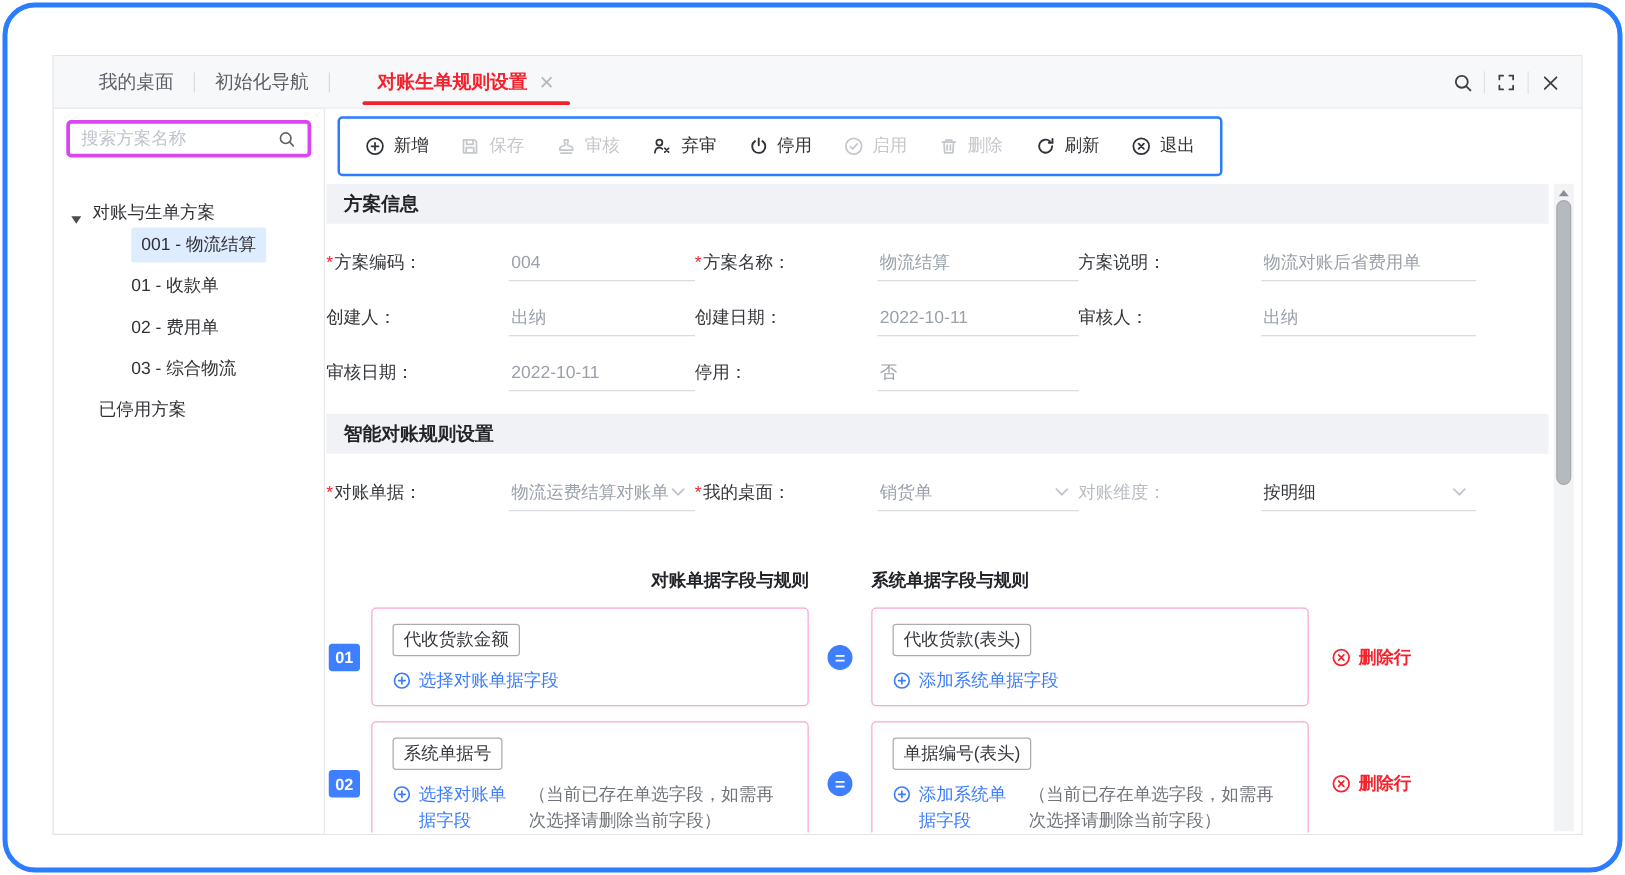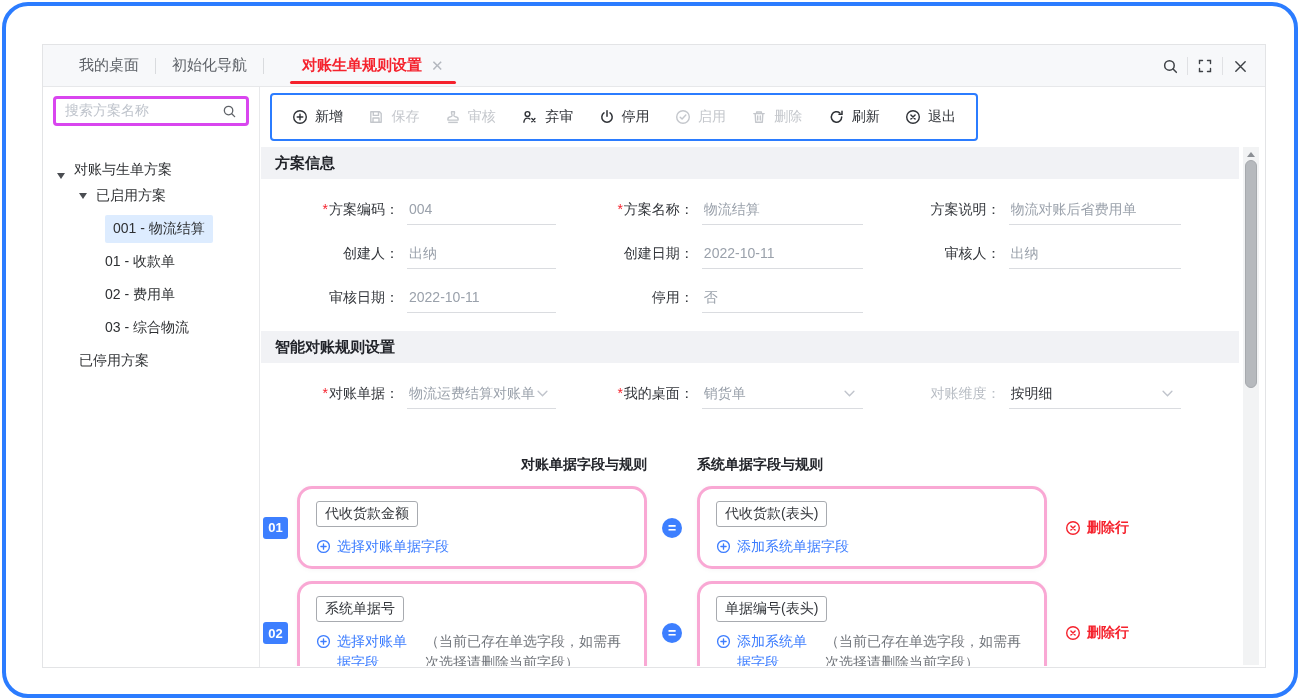--- a/index.html
+++ b/index.html
@@ -50,39 +50,39 @@
   .tbtn svg { display:block; }
 
   
   .content { position:absolute; left:1px; top:60px; right:26px; bottom:1px; overflow:hidden; }
   .secbar { height:32px; background:#f1f2f5; display:flex; align-items:center;
     padding-left:14px; font-size:15px; font-weight:bold; color:#22242a; }
   .form-grid { display:grid; grid-template-columns:1fr 1.04fr 1.08fr;
     padding:9px 58px 11px 0; }
   .form-grid.rules { padding-bottom:24px; }
   .field { display:flex; align-items:center; height:44px; }
-  .field .lbl { width:138px; flex-shrink:0; text-align:right; font-size:14px; color:#33363b; white-space:nowrap; }
+  .field .lbl { width:138px; flex-shrink:0; text-align:left; font-size:14px; color:#33363b; white-space:nowrap; }
   .field .lbl.muted { color:#b8bdc4; }
   .req { color:#f5222d; margin-right:1px; }
   .field .val { flex:1; margin-left:8px; height:30px; line-height:29px;
     border-bottom:1px solid #dadce0; font-size:14px; color:#9aa1ab; padding-left:2px;
     display:flex; align-items:center; justify-content:space-between; }
   .field .val.dark { color:#33363b; }
   .field .val .vtext { overflow:hidden; white-space:nowrap; }
   .chev { flex-shrink:0; margin-right:8px; }
 
   
   .map-headers { display:flex; padding-left:2px; margin-top:16px; }
   .map-headers .mh { font-size:14px; font-weight:bold; color:#22242a; }
   .mh1 { margin-left:34px; width:350px;text-align:right; }
   .mh2 { margin-left:50px; }
   .map-row { display:flex; align-items:center; padding-left:2px; margin-top:12px; }
   .rowno { width:25px; height:22px; background:#3d7fff; color:#fff; font-size:13px; font-weight:bold;
     border-radius:3px; display:flex; align-items:center; justify-content:center; margin-right:9px; flex-shrink:0; }
-  .card { width:350px; border:3px solid #f9a8d4; border-radius:15px; background:#fff;
+  .card { width:350px; border:1px solid #f9a8d4; border-radius:4px; background:#fff;
     box-shadow:0 1px 5px rgba(0,0,0,0.04); padding:12px 16px 9px; }
   .chip { display:inline-block; border:1px solid #a8abb0; border-radius:3px; padding:3px 8px;
     font-size:14px; color:#33363b; background:#fff; }
   .linkrow { display:flex; margin-top:9px; align-items:flex-start; }
   .alink { color:#3b7cff; font-size:14px; line-height:21px; display:flex; gap:6px; cursor:pointer; }
   .alink svg { margin-top:3px; flex-shrink:0; }
   .alink .ltext { white-space:nowrap; }
   .wrap .alink .ltext { white-space:normal; width:74px; }
   .note { font-size:14px; color:#70747a; line-height:21px; margin-left:14px; width:242px; }
   .eq { width:20px; height:20px; border-radius:50%; background:#3d7fff; color:#fff;
@@ -144,24 +144,20 @@
           <svg width="15" height="15" viewBox="0 0 16 16" fill="none" stroke="#5f6368" stroke-width="1.4" stroke-linecap="round">
             <circle cx="7" cy="7" r="4.5"></circle>
               <path d="M10.4 10.4l3.1 3.1"></path>
             </svg>
         </div>
         <div class="tree">
           <div class="trow lv0">
             <span class="caret"></span>
             <span class="tlabel">对账与生单方案</span>
           </div>
-          <div class="trow lv1">
-            <span class="caret"></span>
-            <span class="tlabel">已启用方案</span>
-          </div>
           <div class="trow lv2 selected">
             <span class="tlabel">001 - 物流结算</span>
           </div>
           <div class="trow lv2">
             <span class="tlabel">01 - 收款单</span>
           </div>
           <div class="trow lv2">
             <span class="tlabel">02 - 费用单</span>
           </div>
           <div class="trow lv2">

